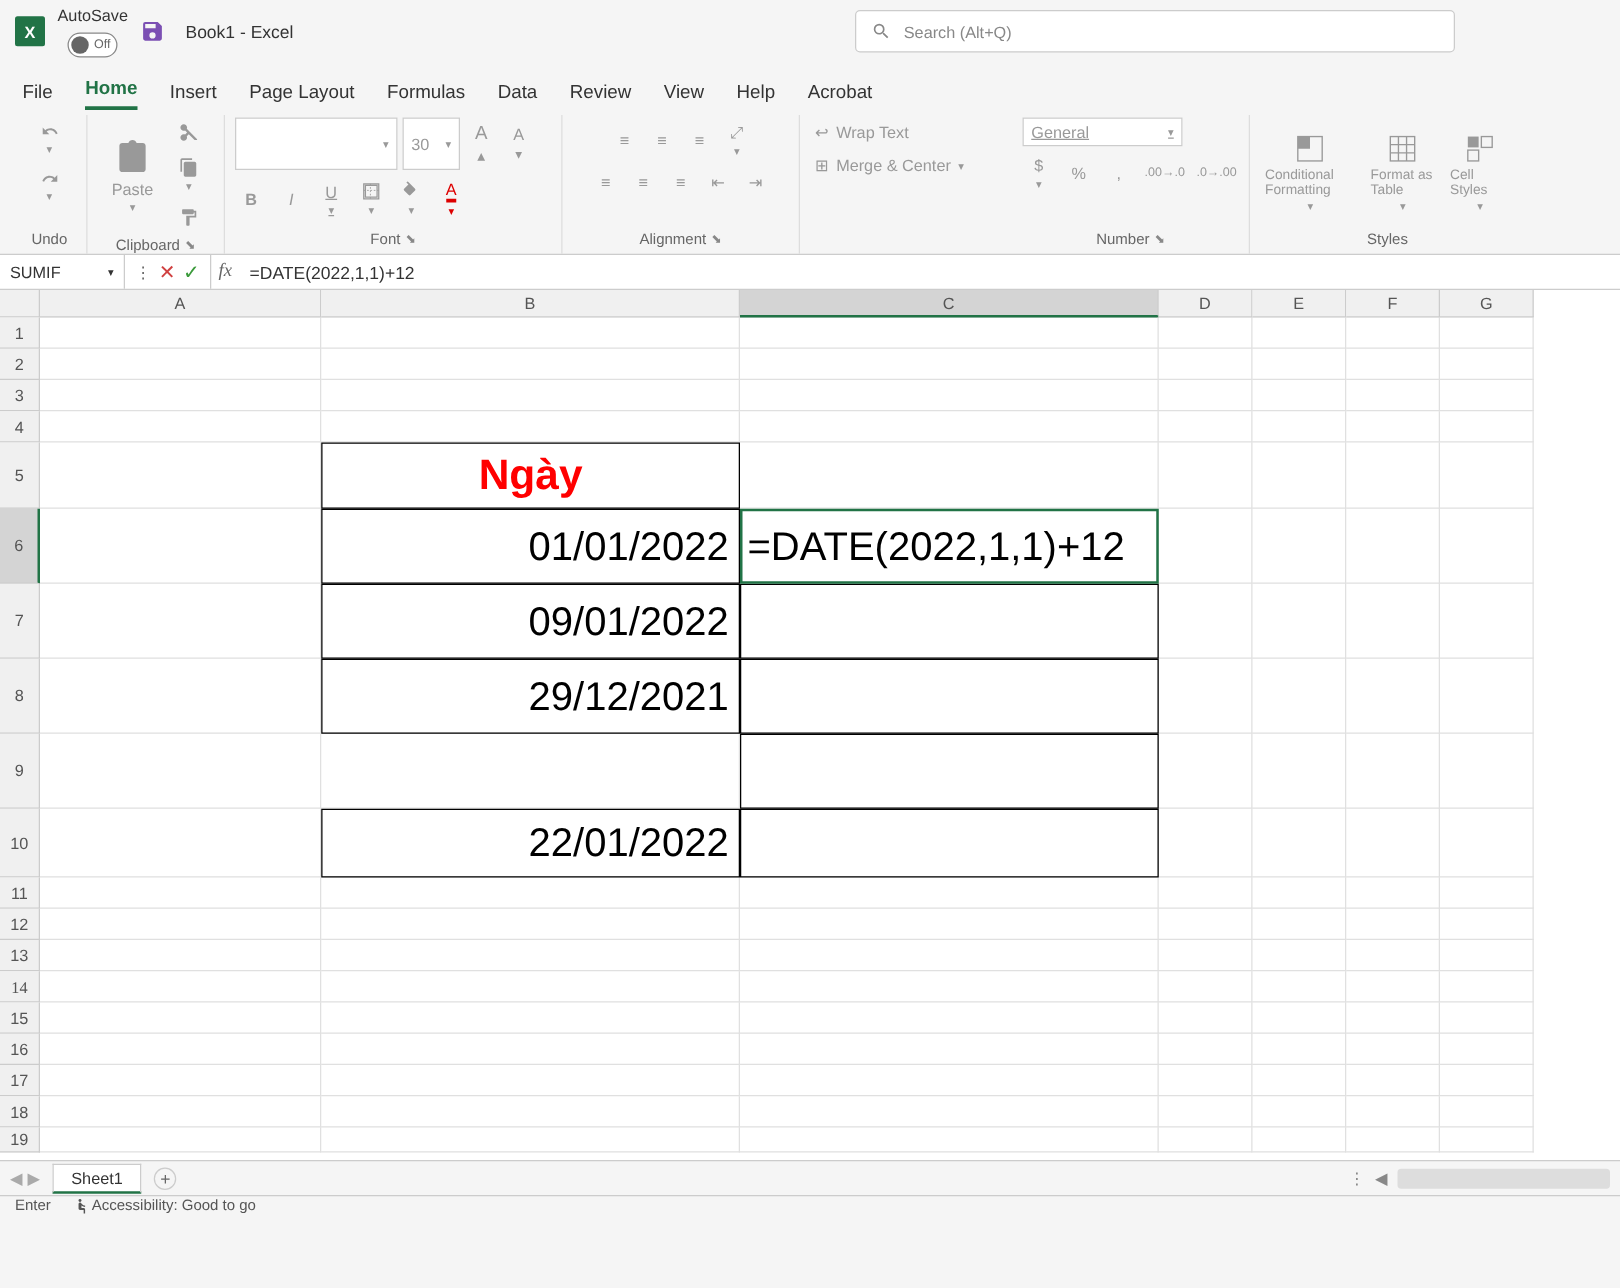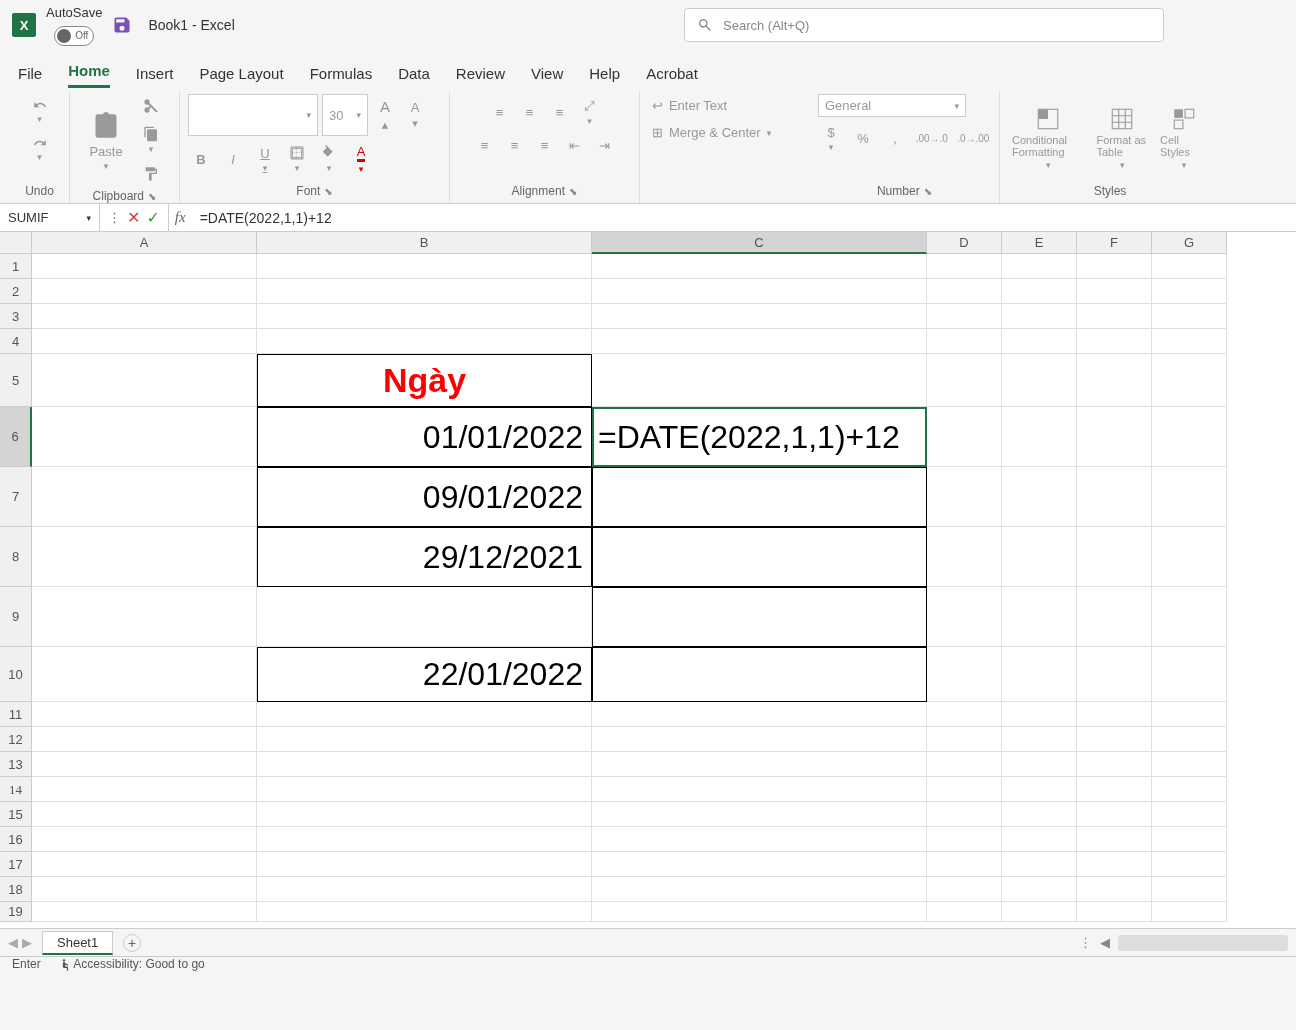--- a/index.html
+++ b/index.html
@@ -20,21 +20,21 @@
 .ribbon-group { border-right: 1px solid #ddd; padding: 2px 8px; display: flex; flex-direction: column; }
 .ribbon-group-content { flex: 1; display: flex; align-items: center; gap: 4px; }
 .ribbon-group-label { text-align: center; font-size: 12px; color: #666; padding: 3px 0; display: flex; align-items: center; justify-content: center; gap: 4px; }
 .rbtn { display: flex; flex-direction: column; align-items: center; justify-content: center; padding: 4px; color: #999; min-width: 26px; gap: 2px; }
 .rbtn-lg { min-width: 56px; }
 .rbtn svg { fill: #999; }
 .dd { font-size: 9px; }
 .fontbox, .sizebox, .fmtbox { border: 1px solid #ccc; background: #fff; padding: 3px 6px; color: #999; font-size: 13px; display: flex; align-items: center; justify-content: space-between; }
 .fontbox { width: 130px; }
 .sizebox { width: 46px; }
-.fmtbox { width: 148px; }
+.fmtbox { width: 128px; text-decoration: underline; }
 .formula-bar { height: 28px; background: #fff; border-bottom: 1px solid #ccc; display: flex; align-items: center; }
 .name-box { width: 100px; border-right: 1px solid #ccc; padding: 0 8px; display: flex; align-items: center; justify-content: space-between; height: 100%; }
 .fb-btns { display: flex; align-items: center; gap: 6px; padding: 0 8px; border-right: 1px solid #ccc; height: 100%; }
 .fx-icon { font-style: italic; font-family: 'Times New Roman', serif; font-size: 15px; color: #666; padding: 0 6px; }
 .formula-input { flex: 1; padding: 0 8px; font-size: 14px; }
 .grid-area { position: relative; background: #fff; height: 696px; display: flex; }
 .corner { width: 32px; height: 22px; background: #f0f0f0; border-right: 1px solid #ccc; border-bottom: 1px solid #ccc; }
 .col-headers { display: flex; height: 22px; }
 .col-h { background: #f0f0f0; border-right: 1px solid #ccc; border-bottom: 1px solid #ccc; text-align: center; font-size: 13px; color: #555; line-height: 22px; }
 .row-headers { width: 32px; }
@@ -209,21 +209,21 @@
     <div class="ribbon-group-label">
         <span>Alignment</span> 
         <span class="launcher">⬊</span>
       </div>
   </div>
 
   <div class="ribbon-group" style="width:170px;border-right:none">
     <div class="ribbon-group-content col" style="align-items:flex-start">
       <div class="rbtn" style="flex-direction:row;gap:6px">
           <span>↩</span>
-          <span>Enter Text</span>
+          <span>Wrap Text</span>
         </div>
       <div class="rbtn" style="flex-direction:row;gap:6px">
           <span>⊞</span>
           <span>Merge &amp; Center</span>
           <span class="dd">▾</span>
         </div>
     </div>
     <div class="ribbon-group-label"></div>
   </div>
 

